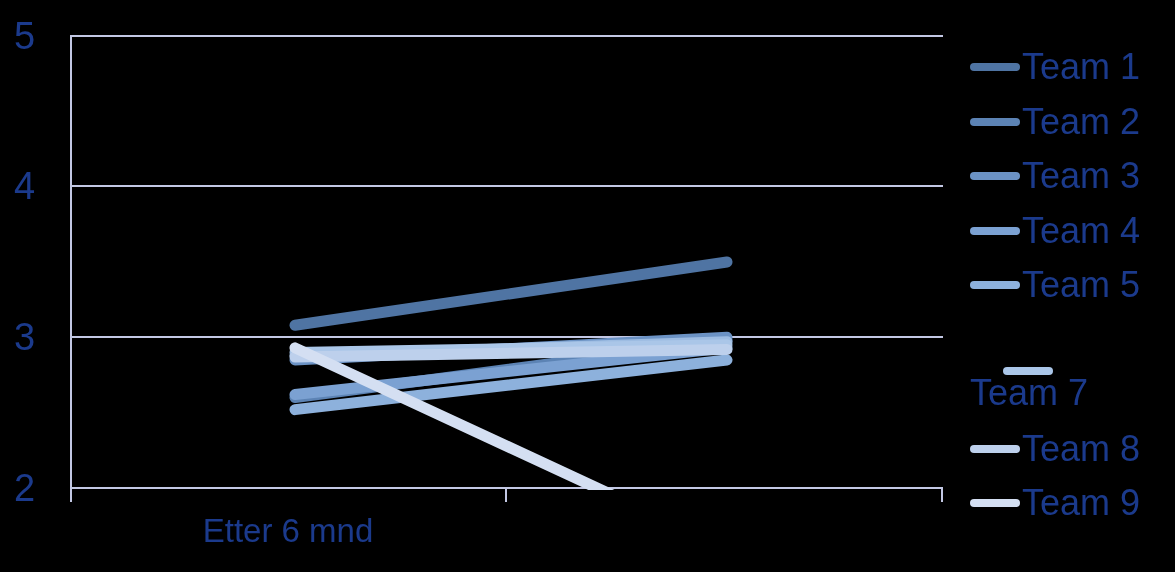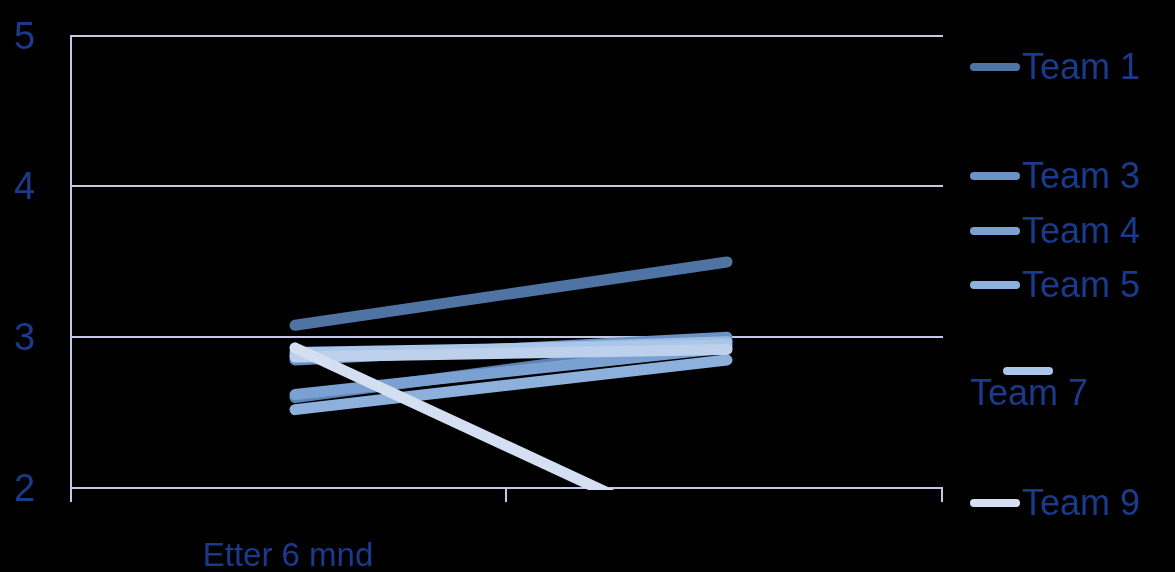--- a/index.html
+++ b/index.html
@@ -106,42 +106,50 @@
         <line x1="295" y1="356.92" x2="727" y2="349.3866666666667" stroke="#BDD0EC" stroke-width="11" stroke-linecap="round" fill="none"></line>
         <line x1="295" y1="347.87999999999994" x2="727" y2="548.2666666666667" stroke="#D4DFF2" stroke-width="11" stroke-linecap="round" fill="none"></line>
       </g>
   </svg>
 
   <div class="ytick-inner" style="left:14px; top:17px;">5</div>
   <div class="ytick-inner" style="left:14px; top:167px;">4</div>
   <div class="ytick-inner" style="left:14px; top:318px;">3</div>
   <div class="ytick-inner" style="left:14px; top:469px;">2</div>
 
-  <div class="xlabel" style="left:138px; top:514px; width:300px;margin-top:24px;">Etter 6 mnd</div>
+  <div class="xlabel" style="left:138px; top:514px; width:300px;">Etter 6 mnd</div>
 
   <div id="legend">
       <div class="legend-item" style="top: 0px;">
         <span class="legend-swatch" style="background: rgb(79, 116, 163);"></span>
         <span class="legend-label">Team 1</span>
+      </div>
+      <div class="legend-item" style="top: 54.5px;">
+        <span class="legend-swatch" style="background: rgb(92, 131, 180);"></span>
+        <span class="legend-label">Team 2</span>
       </div>
       <div class="legend-item" style="top: 109px;">
         <span class="legend-swatch" style="background: rgb(107, 146, 196);"></span>
         <span class="legend-label">Team 3</span>
       </div>
       <div class="legend-item" style="top: 163.5px; text-align: right;">
         <span class="legend-swatch" style="background: rgb(123, 161, 210);"></span>
         <span class="legend-label">Team 4</span>
       </div>
       <div class="legend-item" style="top: 218px;">
         <span class="legend-swatch" style="background: rgb(141, 177, 220);"></span>
         <span class="legend-label">Team 5</span>
       </div>
       <div class="legend-item" style="top: 327px; flex-direction: column;">
         <span class="legend-swatch" style="background: rgb(170, 198, 232);"></span>
         <span class="legend-label">Team 7</span>
       </div>
+      <div class="legend-item" style="top: 381.5px;">
+        <span class="legend-swatch" style="background: rgb(189, 208, 236);"></span>
+        <span class="legend-label">Team 8</span>
+      </div>
       <div class="legend-item" style="top: 436px;">
         <span class="legend-swatch" style="background: rgb(212, 223, 242);"></span>
         <span class="legend-label">Team 9</span>
       </div>
     </div>
 
 </div>
 
 </body></html>

